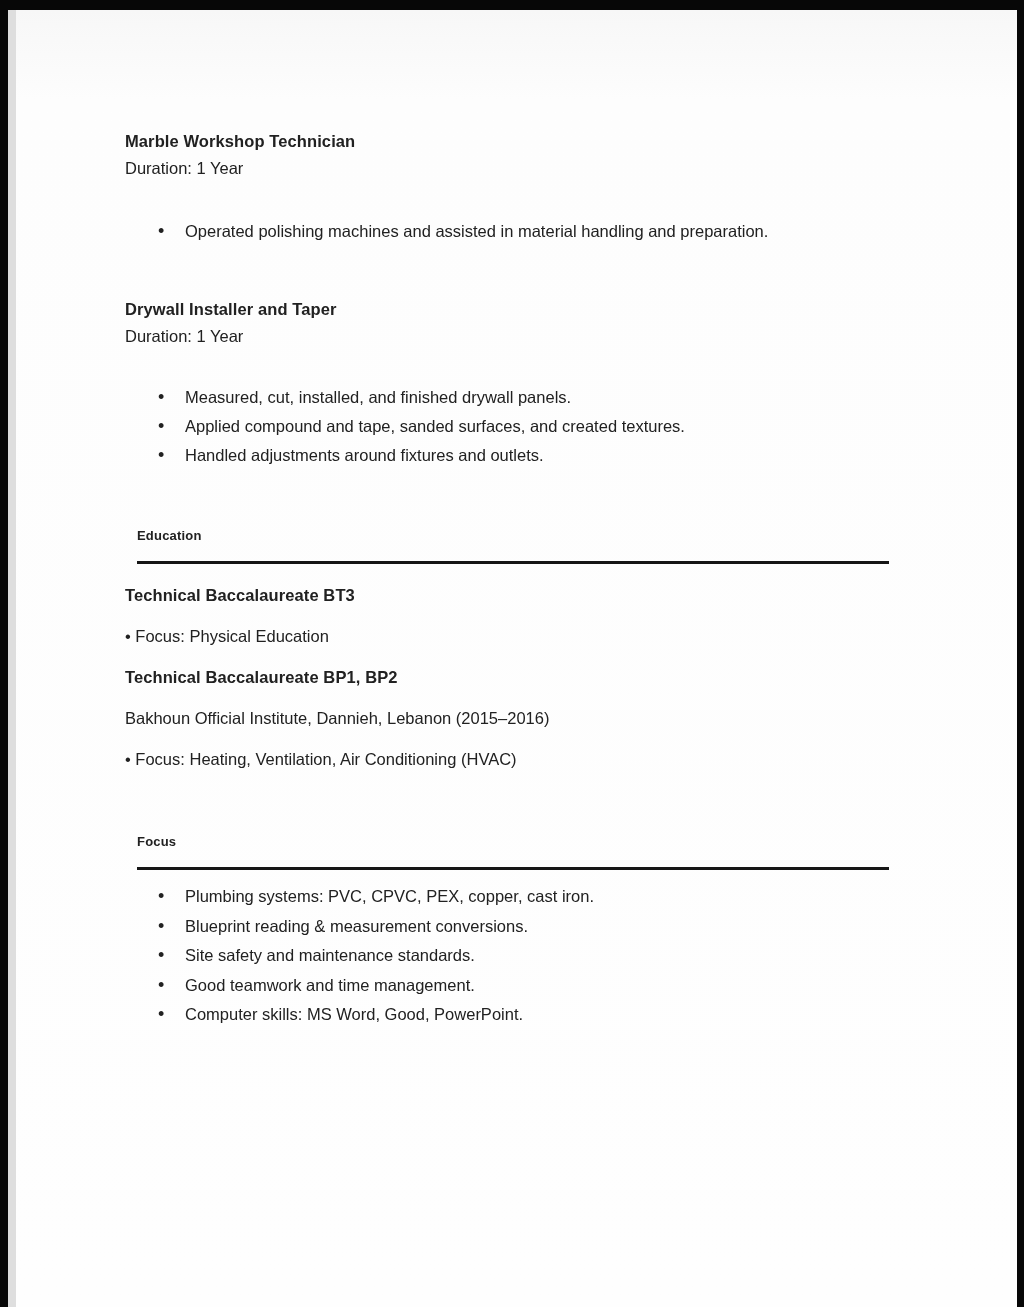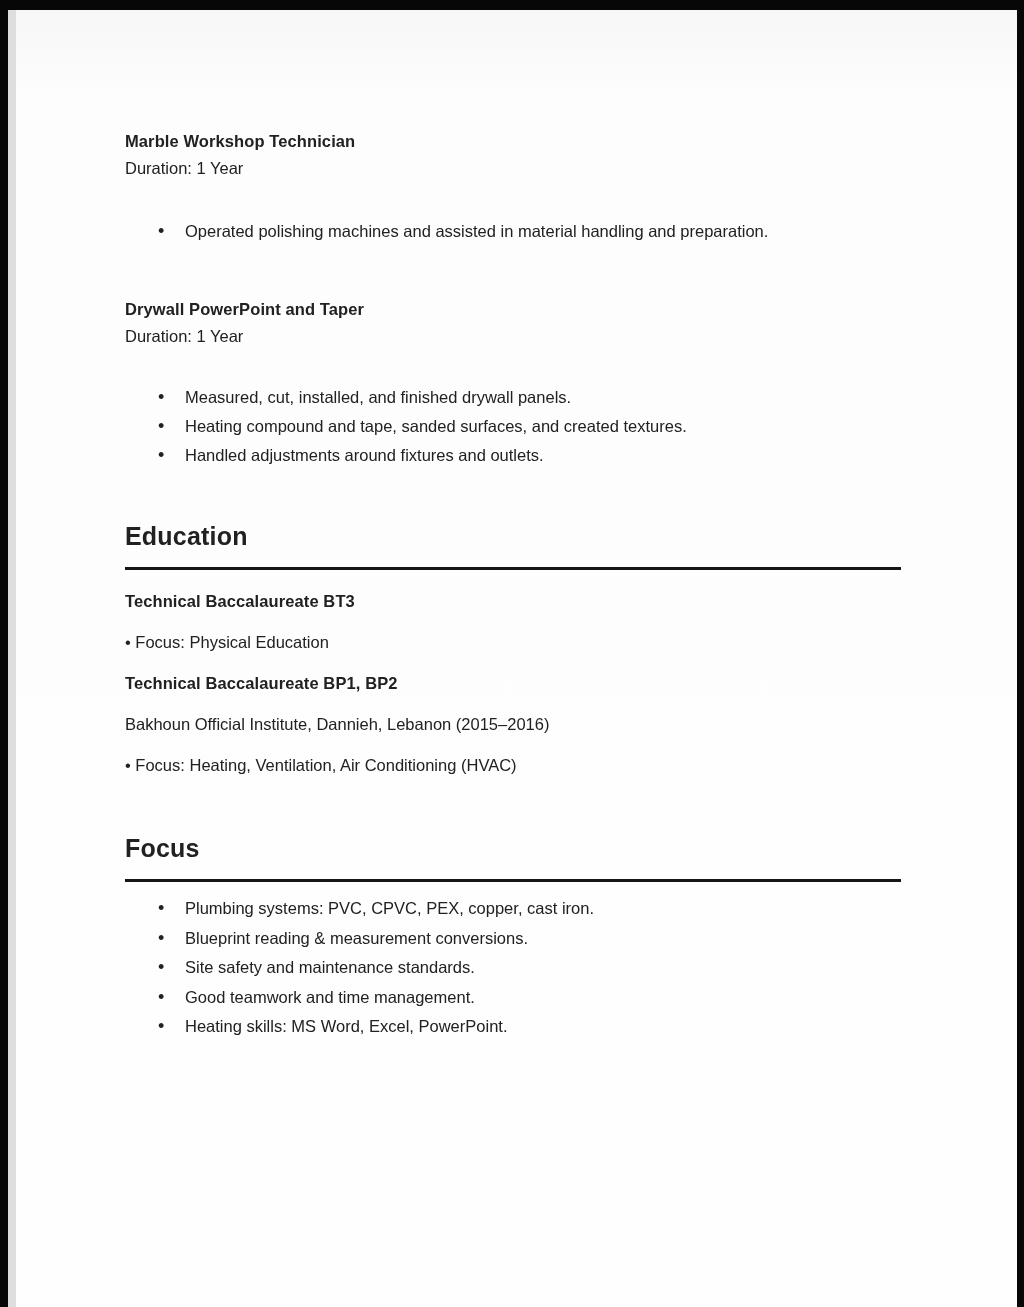--- a/index.html
+++ b/index.html
@@ -74,25 +74,25 @@
     line-height: 29px;
   }
   ul.bullets li::before {
     content: "\2022";
     position: absolute;
     left: 33px;
     top: 0;
     font-size: 18px;
   }
   .section-heading {
-    margin: 0;
-    font-size: 25px;
+    margin: 12px;
+    font-size: 13px;
     font-weight: bold;
     line-height: 24px;
-    padding-bottom: 19px;
+    padding-bottom: 13px;
     border-bottom: 3px solid #161616;
     letter-spacing: 0.2px;
   }
   .section-heading.education { margin-top: 54px; }
   .section-heading.skills { margin-top: 61px; }
   .edu-line {
     margin: 21px 0 0 0;
     line-height: 20px;
   }
   .edu-line.degree {
@@ -109,42 +109,42 @@
 <div class="canvas">
   <div class="page">
     <div class="content">
 
       <p class="job-title first">Marble Workshop Technician</p>
       <p class="duration">Duration: 1 Year</p>
       <ul class="bullets job1">
         <li>Operated polishing machines and assisted in material handling and preparation.</li>
       </ul>
 
-      <p class="job-title second">Drywall PowerPoint and Taper</p>
+      <p class="job-title second">Drywall Installer and Taper</p>
       <p class="duration">Duration: 1 Year</p>
       <ul class="bullets job2">
         <li>Measured, cut, installed, and finished drywall panels.</li>
-        <li>Heating compound and tape, sanded surfaces, and created textures.</li>
+        <li>Applied compound and tape, sanded surfaces, and created textures.</li>
         <li>Handled adjustments around fixtures and outlets.</li>
       </ul>
 
       <h2 class="section-heading education">Education</h2>
       <p class="edu-line degree first-degree">Technical Baccalaureate BT3</p>
       <p class="edu-line">• Focus: Physical Education</p>
       <p class="edu-line degree">Technical Baccalaureate BP1, BP2</p>
       <p class="edu-line">Bakhoun Official Institute, Dannieh, Lebanon (2015–2016)</p>
       <p class="edu-line">• Focus: Heating, Ventilation, Air Conditioning (HVAC)</p>
 
       <h2 class="section-heading skills">Focus</h2>
       <ul class="bullets skills-list">
         <li>Plumbing systems: PVC, CPVC, PEX, copper, cast iron.</li>
         <li>Blueprint reading &amp; measurement conversions.</li>
         <li>Site safety and maintenance standards.</li>
         <li>Good teamwork and time management.</li>
-        <li>Heating skills: MS Word, Excel, PowerPoint.</li>
+        <li>Computer skills: MS Word, Good, PowerPoint.</li>
       </ul>
 
     </div>
   </div>
 
   <div class="edge-strip-left"></div>
   <div class="frame-top"></div>
   <div class="frame-left"></div>
   <div class="frame-right"></div>
 </div>

